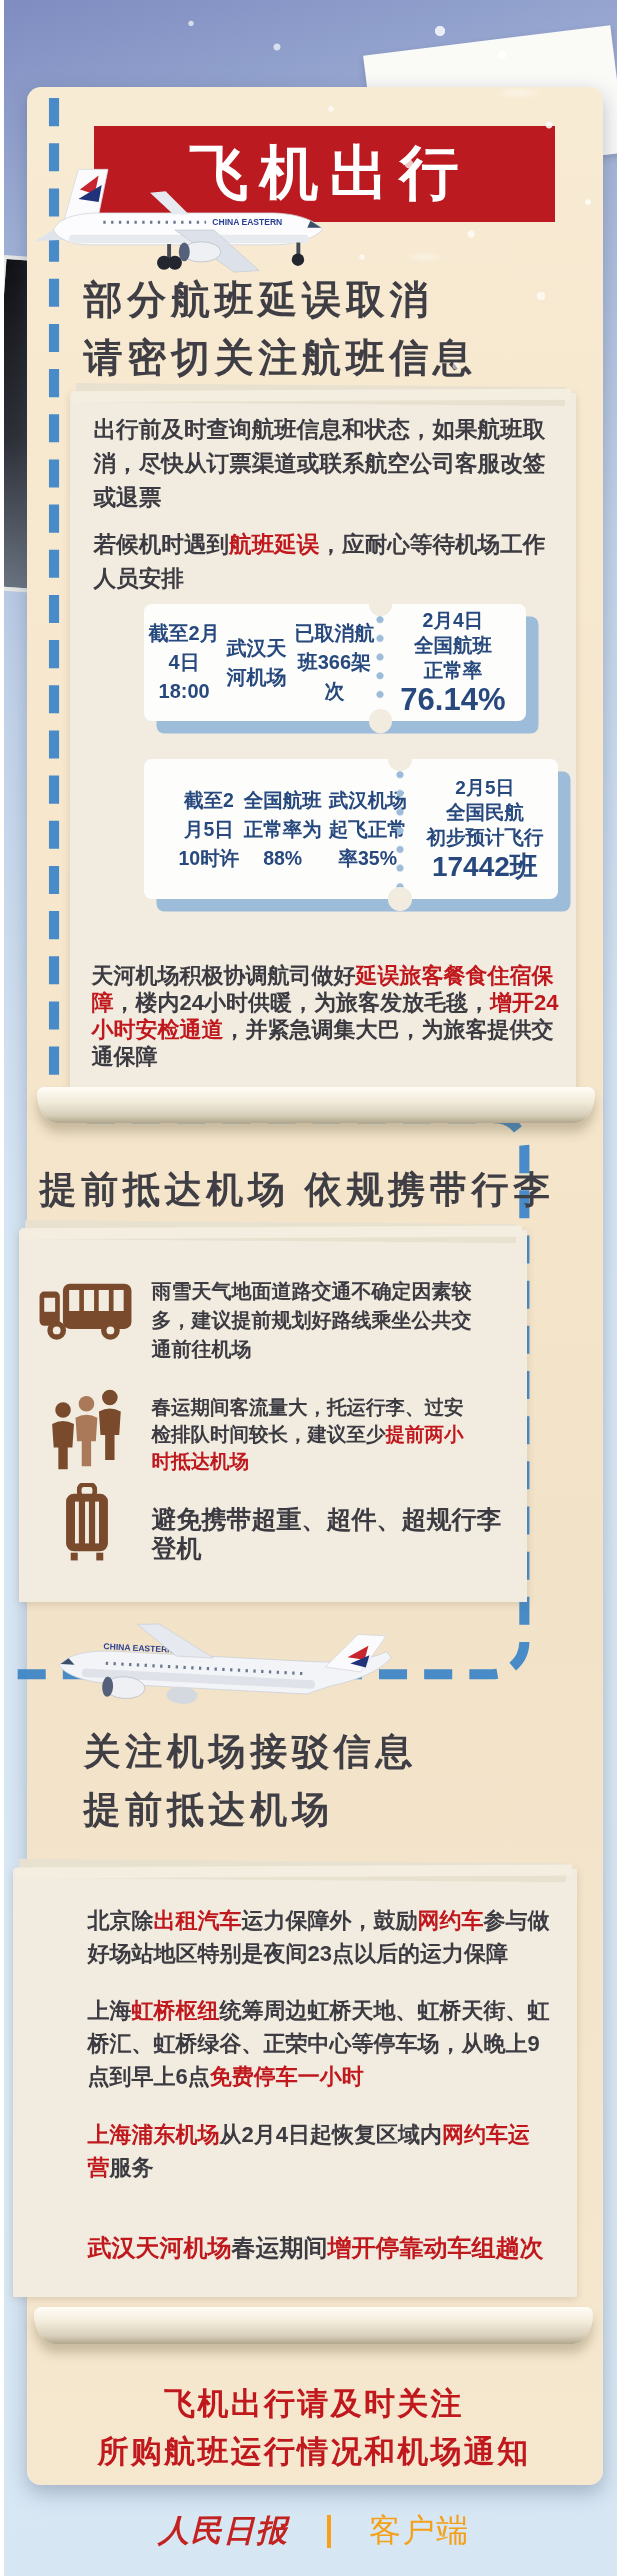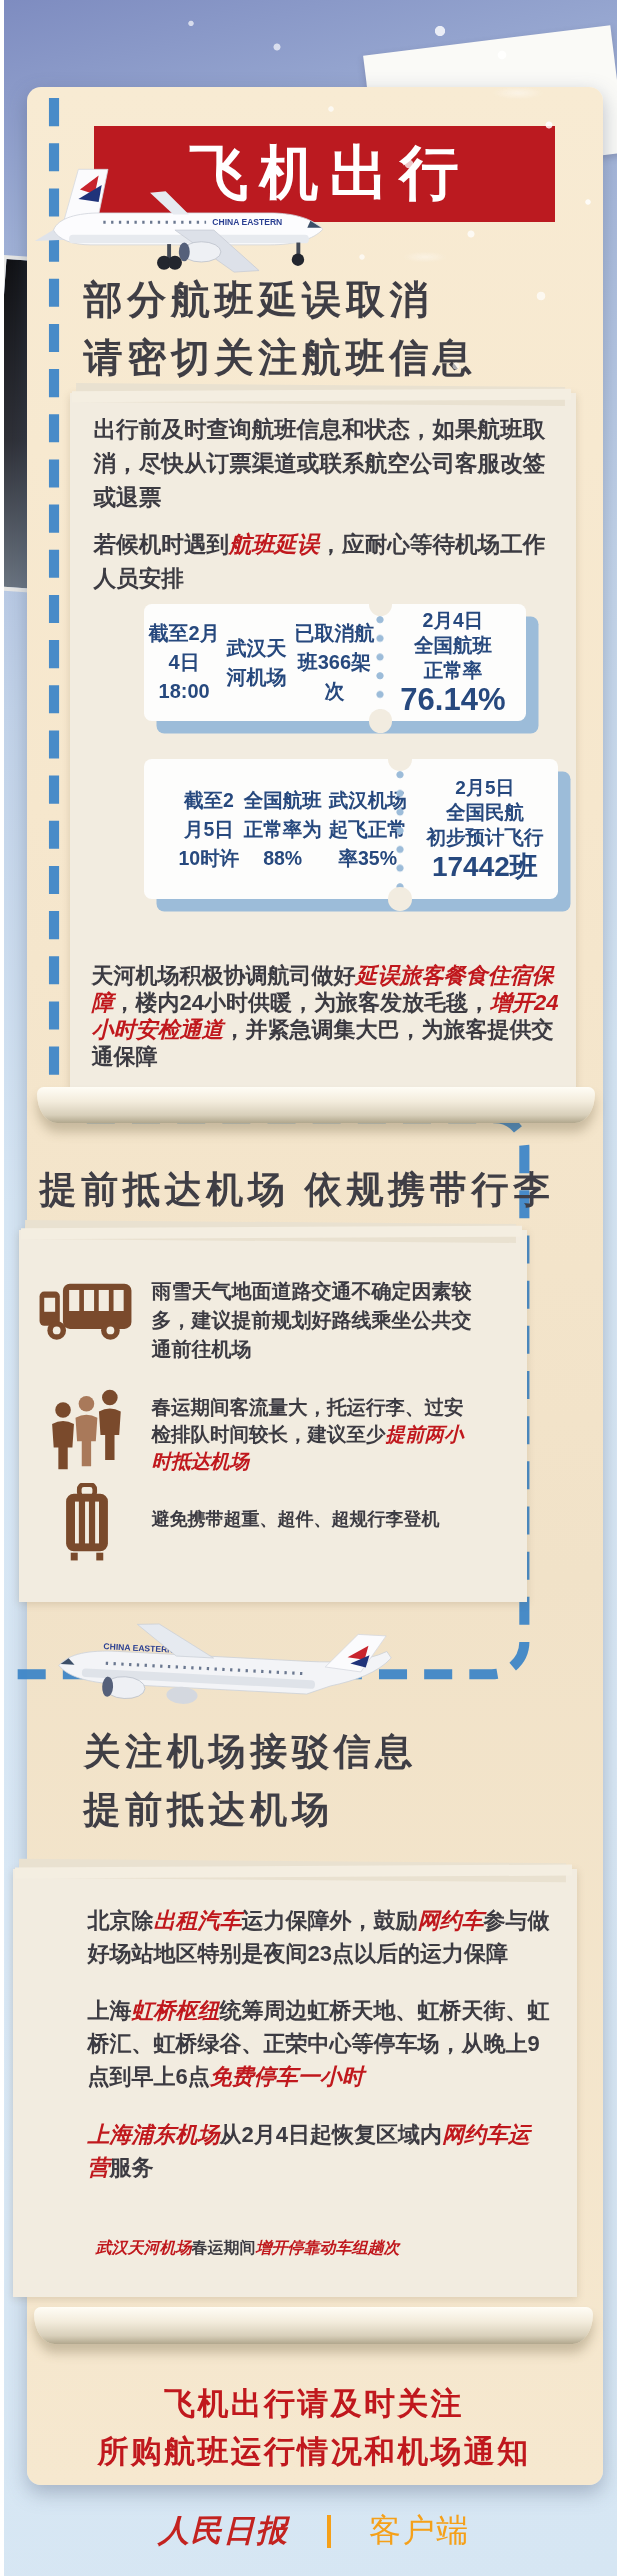--- a/index.html
+++ b/index.html
@@ -38,21 +38,21 @@
     display:flex;align-items:center;justify-content:center;}
   .banner span{color:#fff;font-size:59px;font-weight:900;letter-spacing:11px;text-indent:11px;}
   .plane{z-index:5;}
   .h1,.h2,.h3{color:#3f3e45;font-weight:900;z-index:4;letter-spacing:4.7px;}
   .h1{font-size:39px;} .h2{font-size:37px;} .h3{font-size:37px;}
   
   .panel{background:#f2ece0;z-index:4;box-shadow:0 2.3px 7.8px rgba(110,90,60,.20);}
   .panel::before{content:"";position:absolute;left:6.2px;right:11px;top:-7.8px;height:18.7px;background:#e9e1d0;transform:rotate(.45deg);}
   .panel::after{content:"";position:absolute;left:2.3px;right:4.7px;top:-3.1px;height:11px;background:#f4eee1;transform:rotate(-.3deg);}
   .txt{color:#3c3b42;font-weight:700;white-space:pre-line;z-index:5;}
-  .red{color:#c0181d;font-style:italic;}
+  .red{color:#c0181d;}
   
   .ticket{background:#fdfdfc;border-radius:7.8px;box-shadow:12.5px 12.5px 0 0 #9cbcd9;z-index:5;display:flex;}
   .t-left{width:62%;display:flex;justify-content:center;align-items:center;text-align:center;}
   .t-right{width:38%;display:flex;flex-direction:column;justify-content:center;align-items:center;text-align:center;}
   .tkt-line{color:#27497e;font-weight:900;}
   .tkt-big{color:#27497e;font-weight:900;}
   .t-sep{position:absolute;left:62%;top:11px;bottom:11px;width:7.8px;margin-left:-3.9px;
     background-image:radial-gradient(circle 3.1px at 3.9px 4.7px,#9cbcd9 0 3.1px,transparent 3.9px);
     background-size:7.8px 18.7px;background-repeat:repeat-y;}
   .notch{position:absolute;left:62%;width:23.4px;height:23.4px;margin-left:-11.7px;border-radius:50%;background:#f2ece0;z-index:6;}
@@ -197,21 +197,21 @@
 
   <svg class="abs icon-box" style="left:59px;top:1483px;width:48px;height:79px;" viewBox="0 0 62 102">
     <rect x="21" y="2" width="20" height="16" rx="6" fill="none" stroke="#7a4a2c" stroke-width="6"></rect>
     <rect x="4" y="14" width="54" height="74" rx="10" fill="#7a4a2c"></rect>
     <line x1="18" y1="24" x2="18" y2="78" stroke="#f2ece0" stroke-width="5"></line>
     <line x1="31" y1="24" x2="31" y2="78" stroke="#f2ece0" stroke-width="5"></line>
     <line x1="44" y1="24" x2="44" y2="78" stroke="#f2ece0" stroke-width="5"></line>
     <rect x="10" y="90" width="9" height="10" fill="#7a4a2c"></rect>
     <rect x="43" y="90" width="9" height="10" fill="#7a4a2c"></rect>
   </svg>
-  <div class="abs txt" style="left:148px;top:1505px;width:366px;font-size:18px;line-height:29px;"><span>避免携带超重、超件、超规行李登机</span></div>
+  <div class="abs txt" style="left:148px;top:1505px;width:366px;font-size:25px;line-height:29px;"><span>避免携带超重、超件、超规行李登机</span></div>
 
   <svg class="abs plane" style="left:47px;top:1626px;width:354px;height:92px;transform:rotate(3deg);" viewBox="0 0 455 118">
     <path d="M10,62 C22,46 48,40 84,40 L330,40 C368,40 404,36 430,22 L436,30 C420,50 390,62 360,70 L330,82 L84,82 C50,82 22,76 10,62 Z" fill="#f3f4f7" stroke="#ccd0d8"></path>
     <polygon points="352,46 392,2 428,2 398,50" fill="#fbfbfd" stroke="#d5d8df"></polygon>
     <polygon points="406,16 380,32 402,34" fill="#c8242d"></polygon>
     <polygon points="408,28 384,40 404,44" fill="#20337a"></polygon>
     <rect x="40" y="64" width="300" height="11" rx="5" fill="#dfe3e9"></rect>
     <line x1="70" y1="56" x2="330" y2="56" stroke="#6b7890" stroke-width="4" stroke-dasharray="3 7"></line>
     <polygon points="22,52 12,60 30,60" fill="#3c4f68"></polygon>
     <text x="66" y="38" font-size="11" font-weight="bold" fill="#2a3f92">CHINA EASTERN</text>
@@ -226,21 +226,21 @@
 
   <div class="abs panel" style="left:9.3px;top:1869px;width:564px;height:428px;"></div>
 
   <div class="abs txt" style="left:84px;top:1904px;width:483px;font-size:22px;line-height:33px;"><span>北京除</span><span class="red">出租汽车</span><span>运力保障外，鼓励</span><span class="red">网约车</span><span>参与做
 好场站地区特别是夜间23点以后的运力保障</span></div>
   <div class="abs txt" style="left:84px;top:1994px;width:483px;font-size:22px;line-height:33px;"><span>上海</span><span class="red">虹桥枢纽</span><span>统筹周边虹桥天地、虹桥天街、虹
 桥汇、虹桥绿谷、正荣中心等停车场，从晚上9
 点到早上6点</span><span class="red">免费停车一小时</span></div>
   <div class="abs txt" style="left:84px;top:2118px;width:483px;font-size:22px;line-height:33px;"><span class="red">上海浦东机场</span><span>从2月4日起恢复区域内</span><span class="red">网约车运
 营</span><span>服务</span></div>
-  <div class="abs txt" style="left:92px;top:2231px;width:483px;font-size:16px;line-height:33px;"><span class="red">武汉天河机场</span><span>春运期间</span><span class="red">增开停靠动车组趟次</span></div>
+  <div class="abs txt" style="left:84px;top:2231px;width:483px;font-size:24px;line-height:33px;"><span class="red">武汉天河机场</span><span>春运期间</span><span class="red">增开停靠动车组趟次</span></div>
 
   <div class="abs curl" style="left:30px;top:2307px;width:559px;height:37px;"></div>
 
   <div class="abs closing" style="top:2383px;">飞机出行请及时关注</div>
   <div class="abs closing" style="top:2431px;">所购航班运行情况和机场通知</div>
 
   <div class="abs brandrow">
     <span class="brand-pd">人民日报</span>
     <span class="brand-bar"></span>
     <span class="brand-kh">客户端</span>

